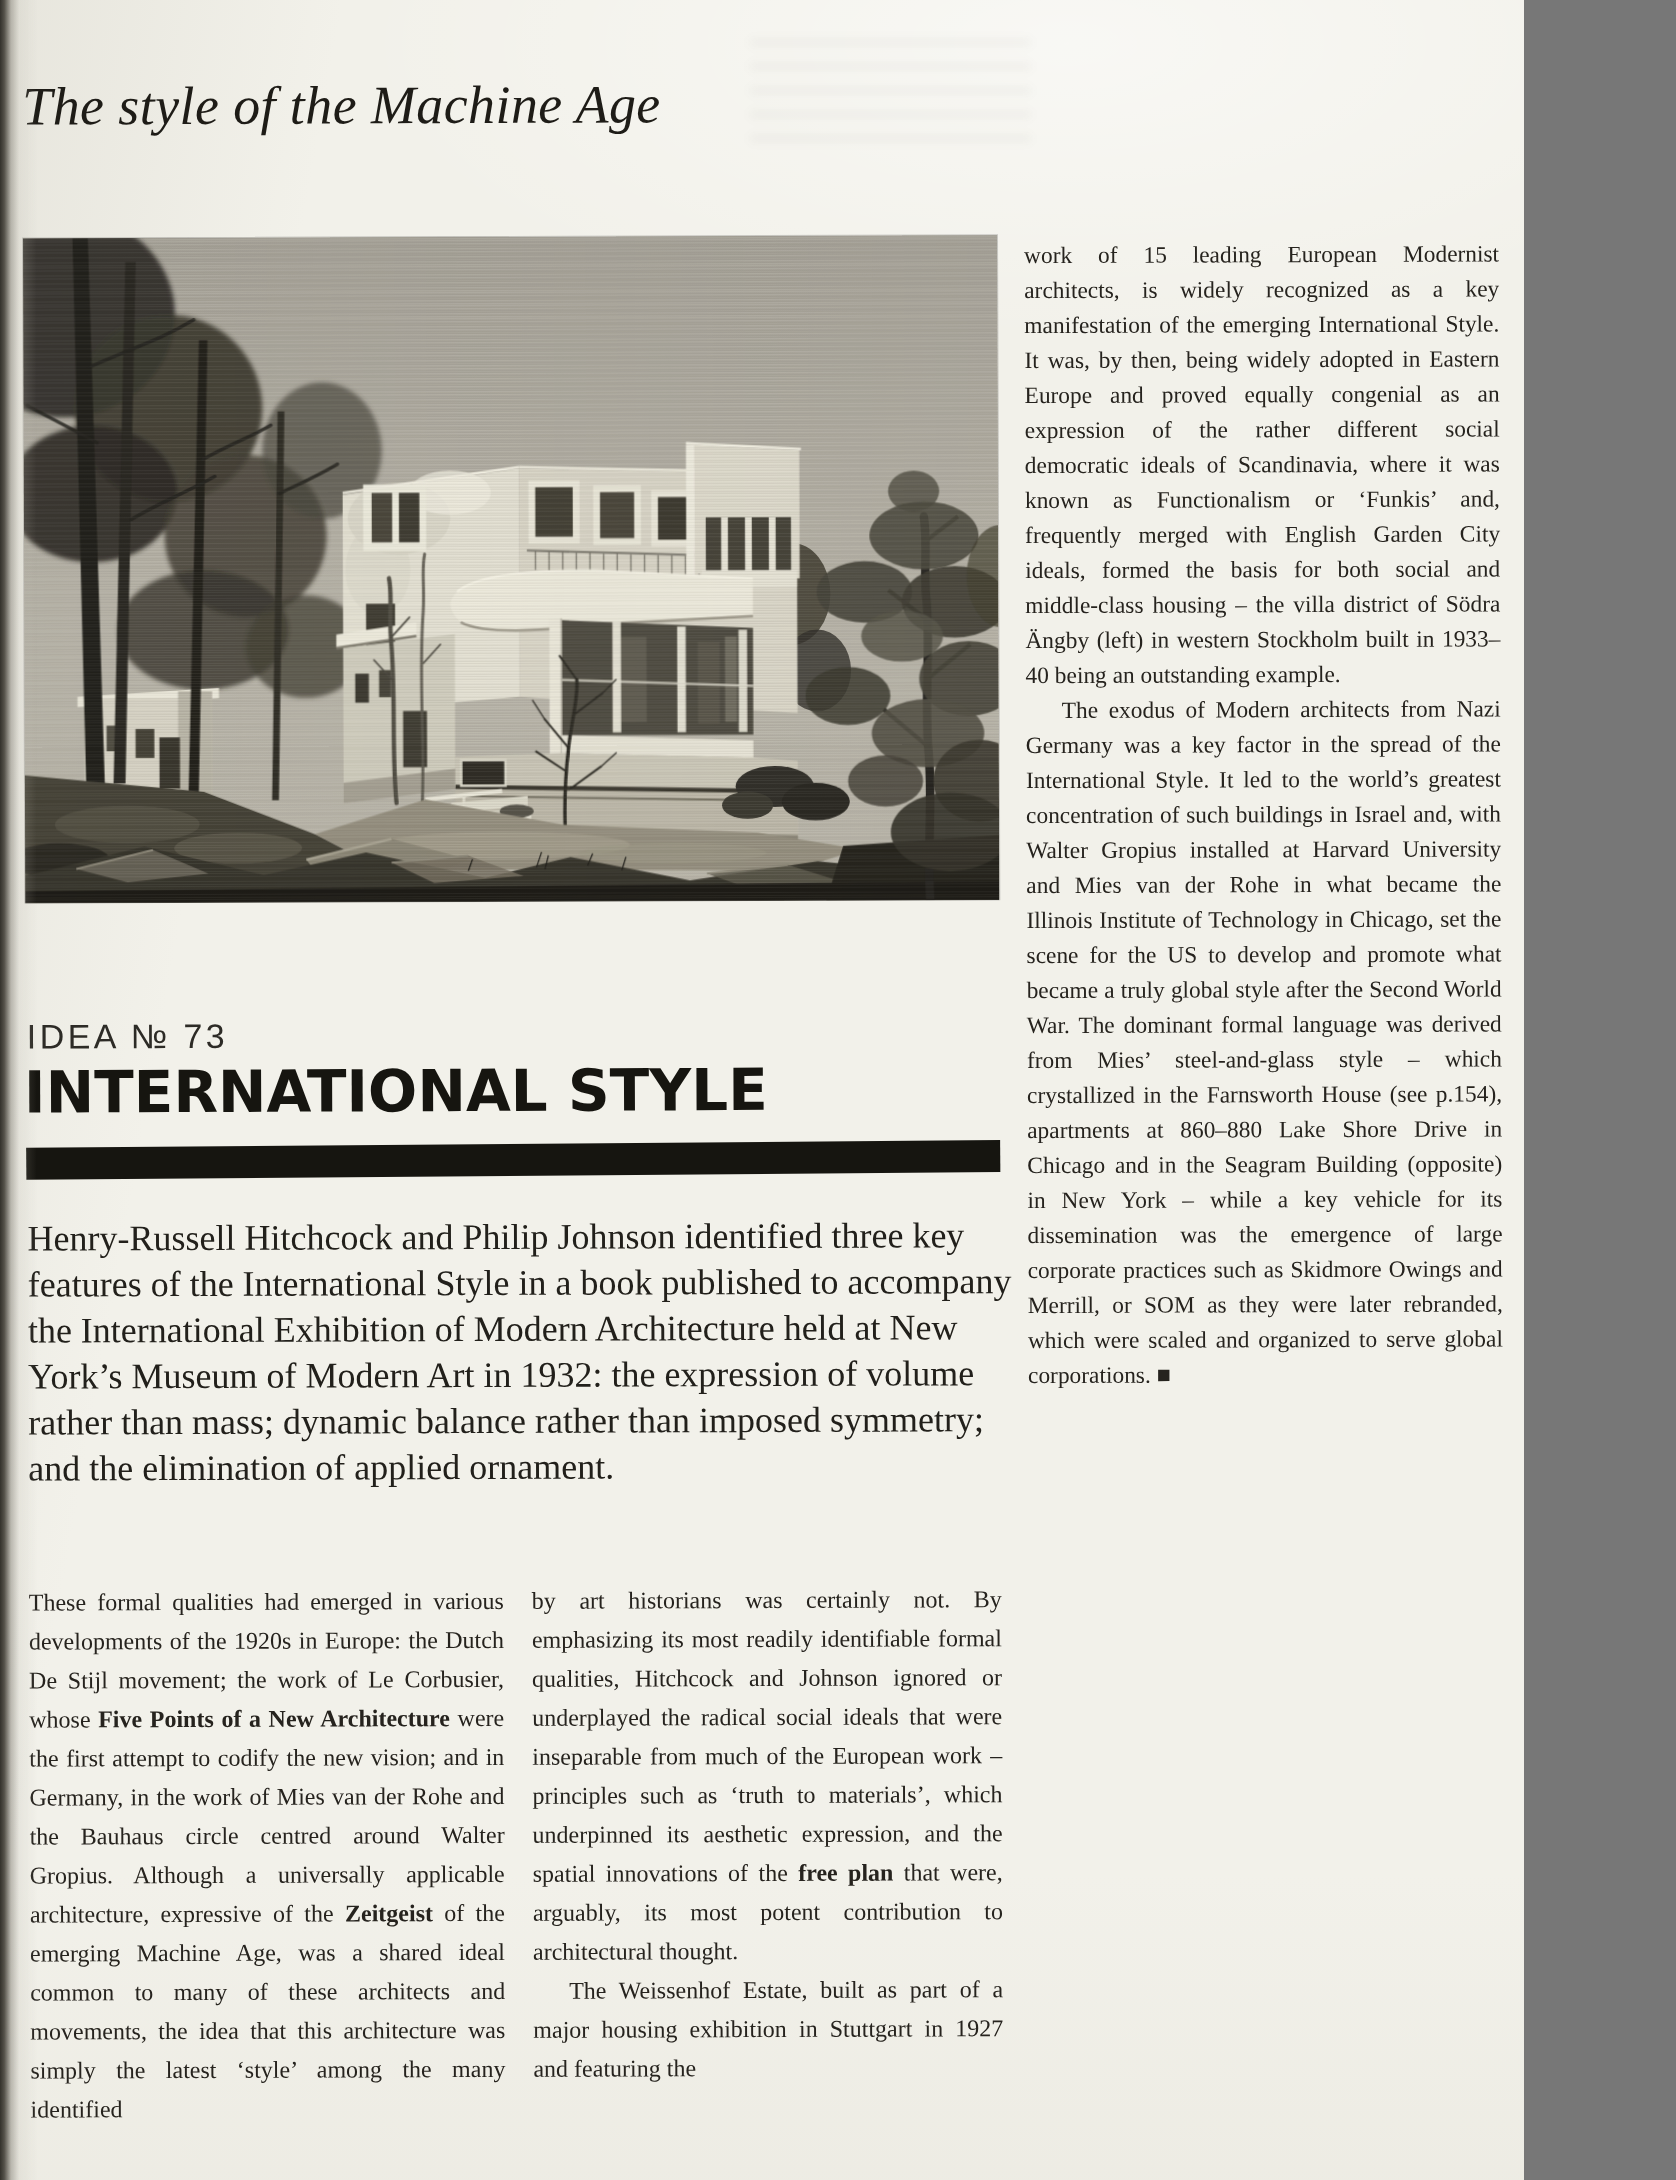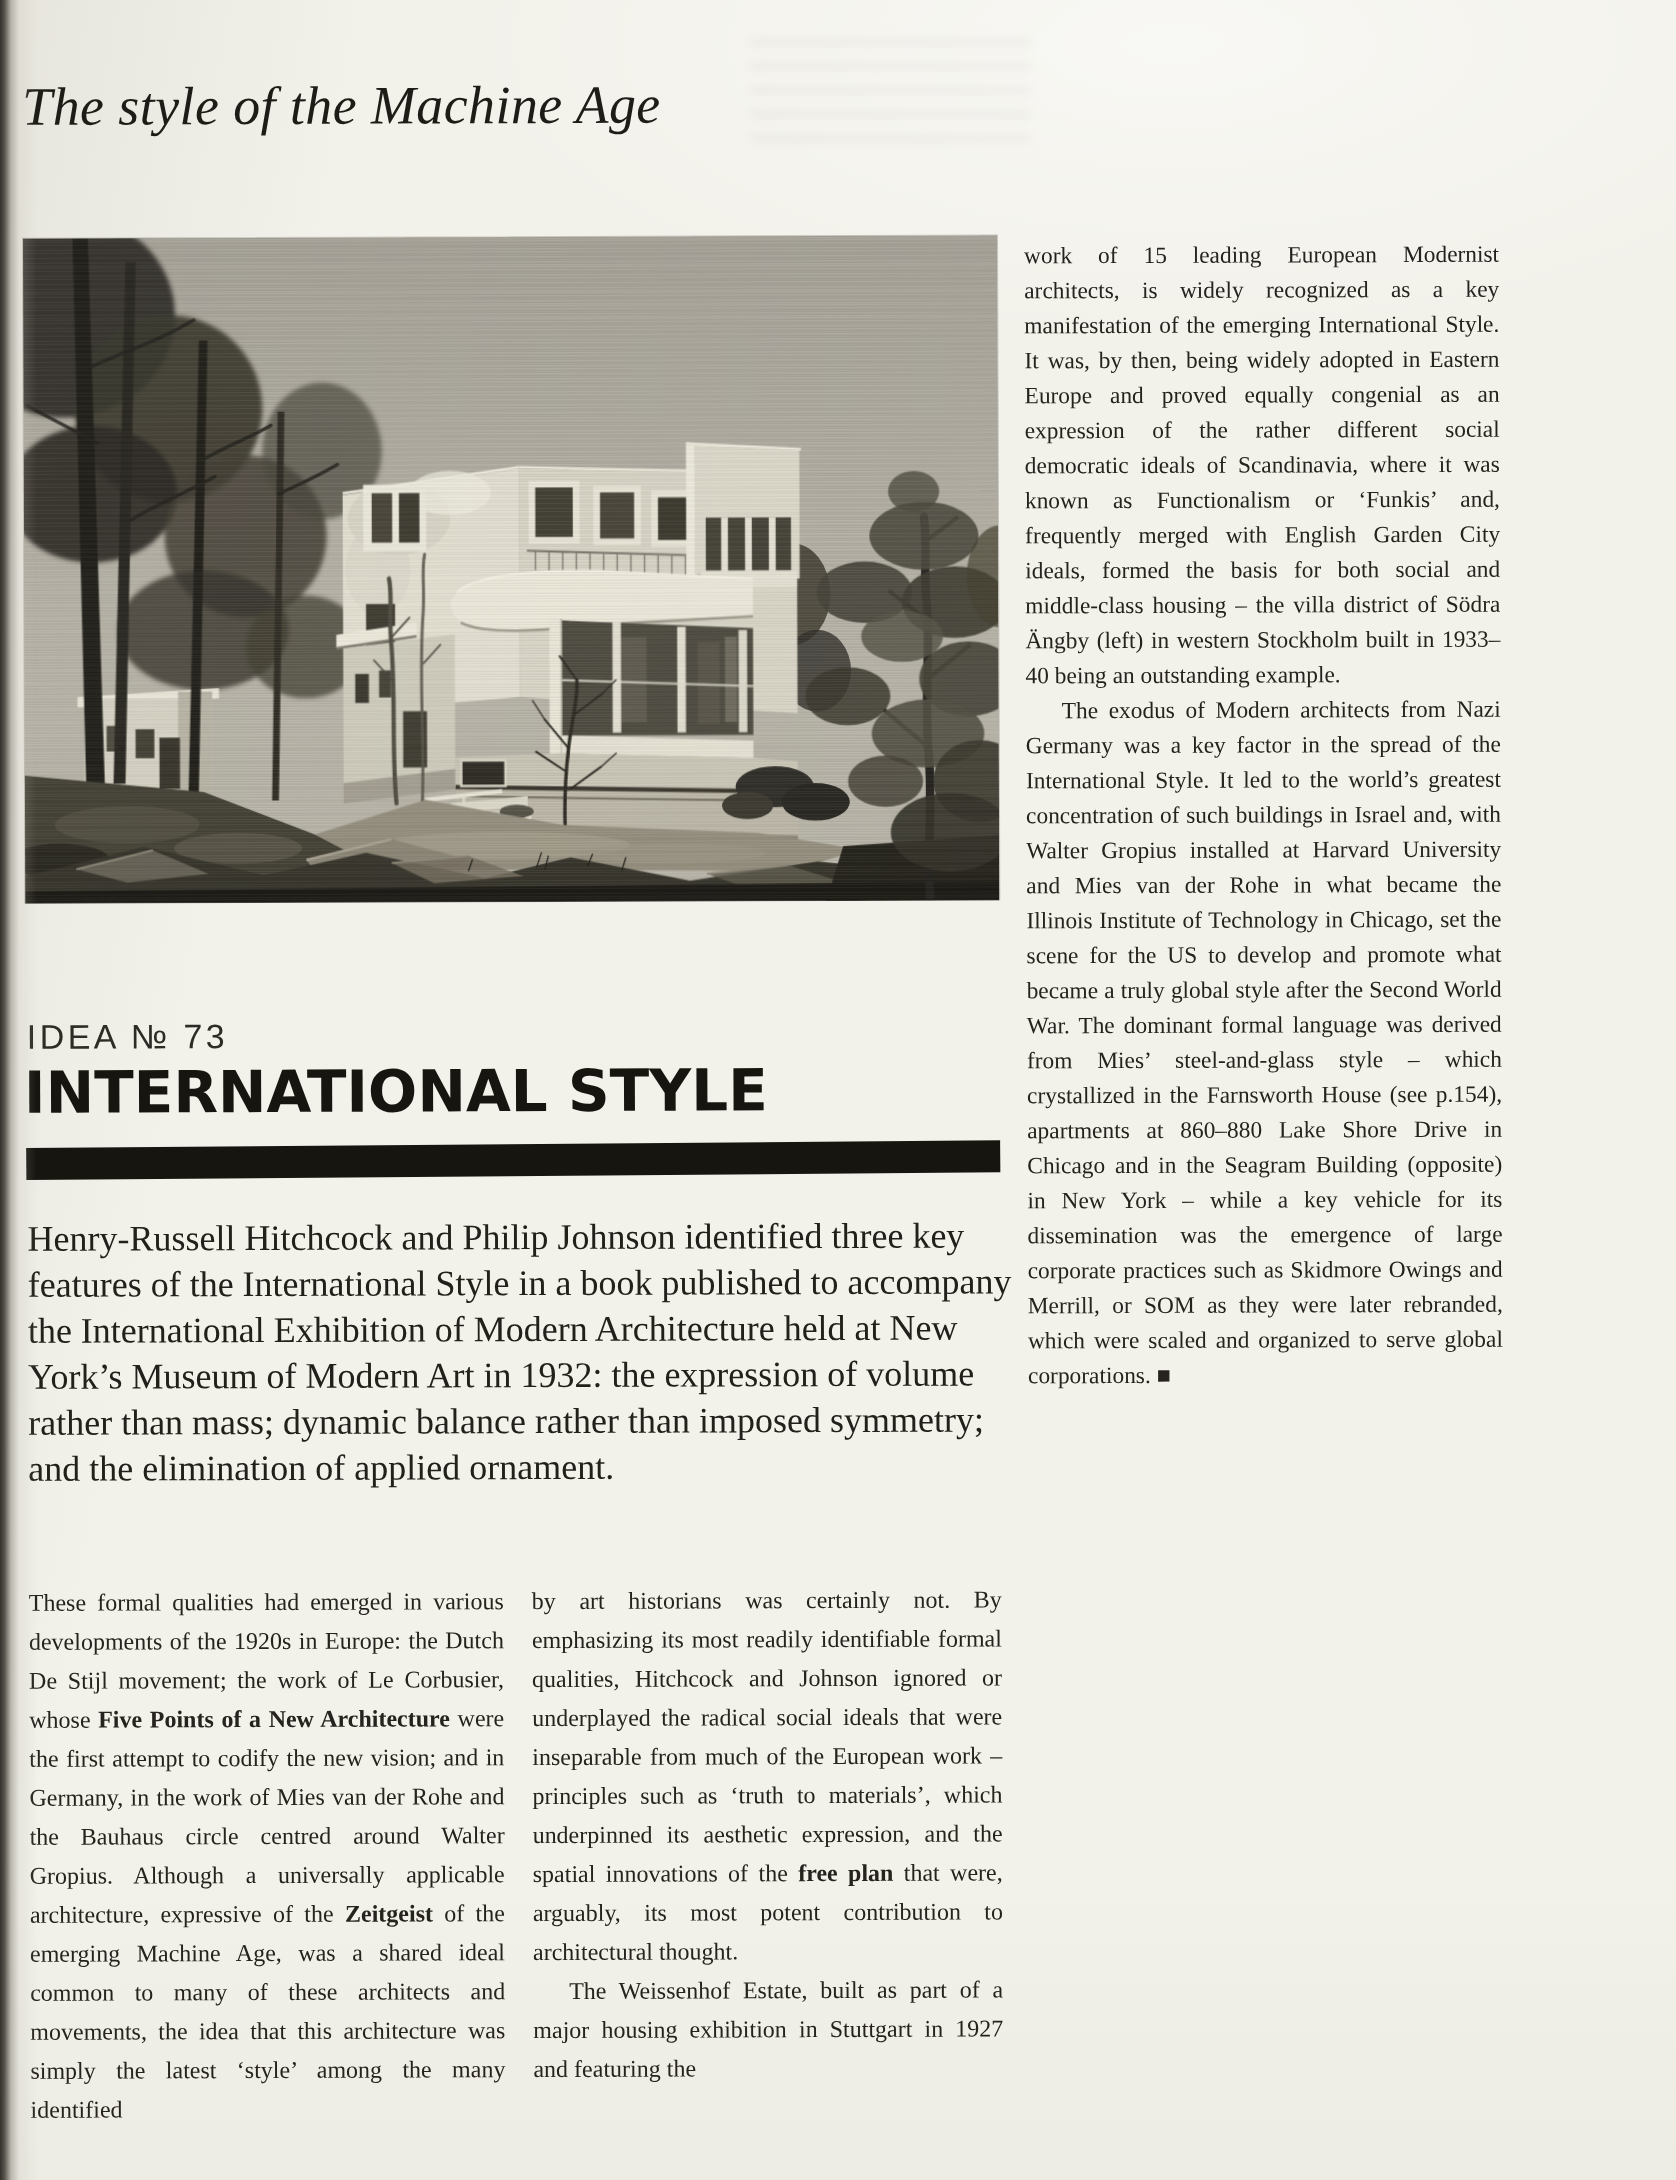--- a/index.html
+++ b/index.html
@@ -1,17 +1,17 @@
 <!DOCTYPE html>
 <html style="--paper: #f2f1ea; --ink: #26231e; --heading_ink: #161510; --rule: #161510; --photo_sky: #b0aca1;font-size:13.6px"><head>
 <meta charset="utf-8">
 <style>
   html,body{margin:0;padding:0;background:#777;}
   .page{
-    position:relative; width:1676px; height:2181px; overflow:hidden;
+    position:relative; width:1524px; height:2181px; overflow:hidden;
     background:var(--paper,#f2f1ea);
     font-family:"Liberation Serif","DejaVu Serif",serif;
     color:var(--ink,#26231e);
   }
   .page::before{ 
     content:""; position:absolute; inset:0; pointer-events:none;
     background:
       linear-gradient(100deg, rgba(222,220,210,.55) 0%, rgba(246,245,239,0) 18%),
       linear-gradient(0deg, rgba(228,226,216,.35) 0%, rgba(248,247,241,0) 14%),
       radial-gradient(1022px 426px at 70% 2%, rgba(255,255,255,.5), rgba(255,255,255,0) 70%);

